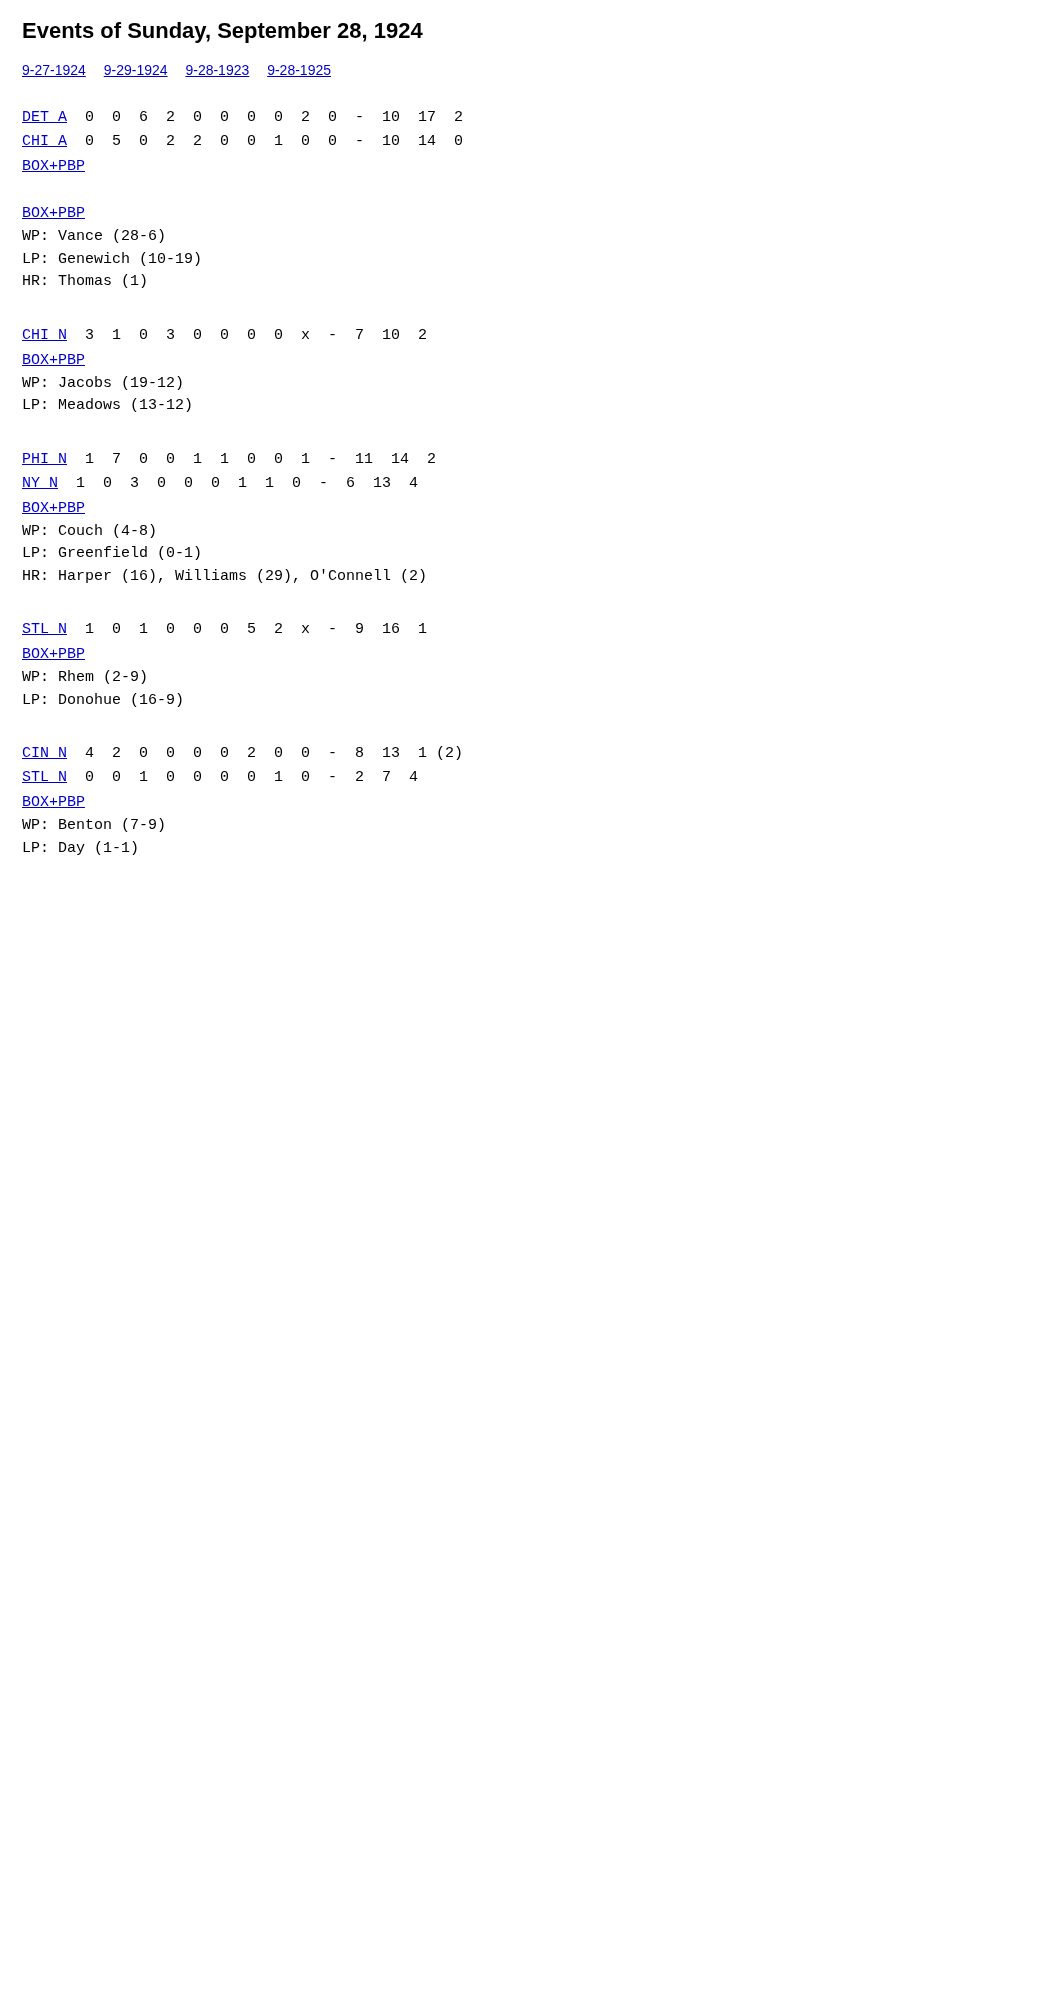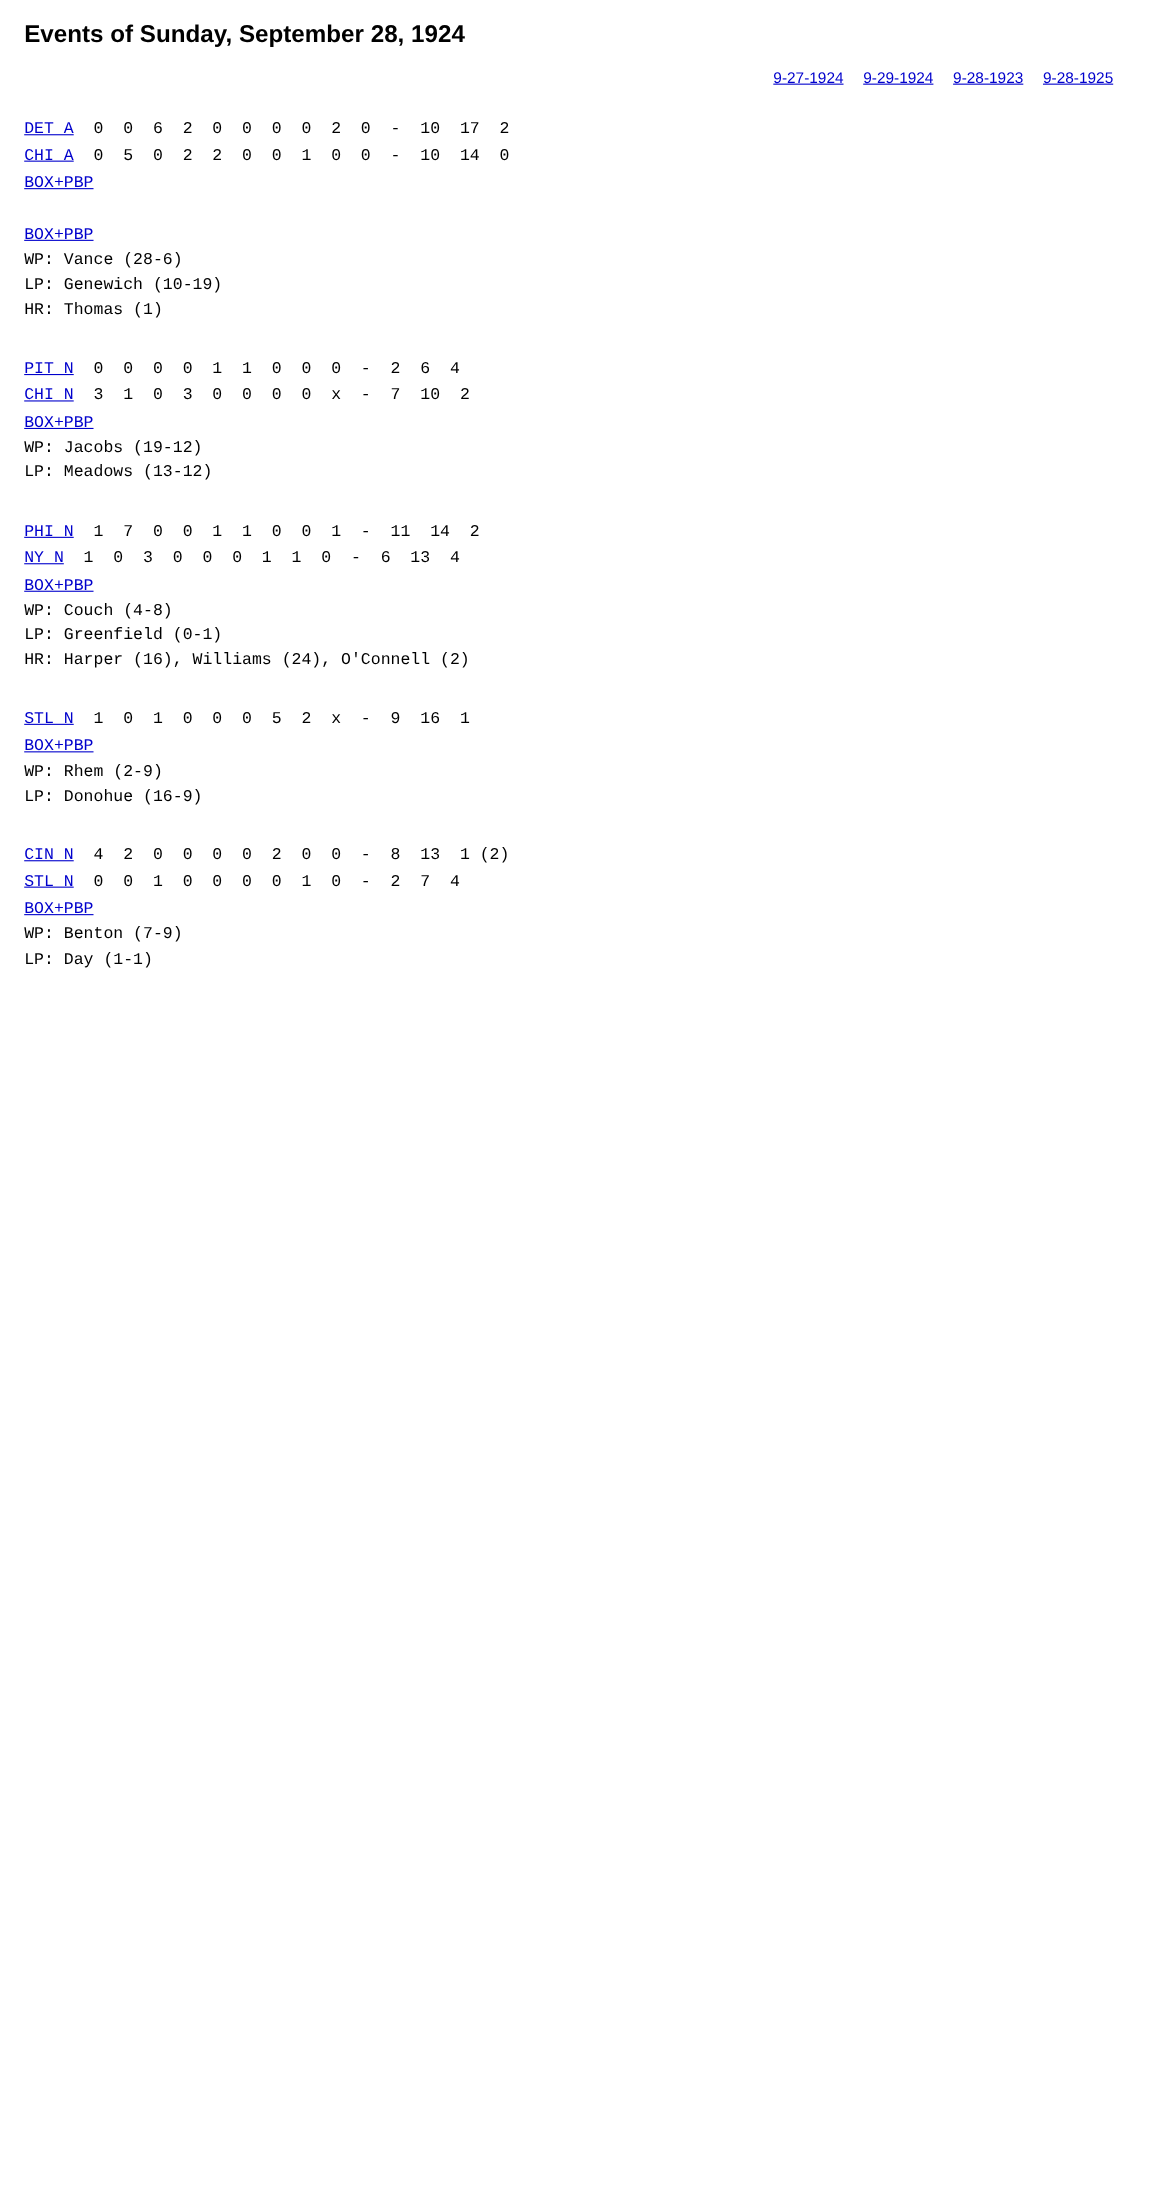--- a/index.html
+++ b/index.html
@@ -19,21 +19,20 @@
     }
     a {
       color: #0000cc;
       text-decoration: underline;
       cursor: pointer;
     }
     .nav-links {
       margin-bottom: 28px;
       font-family: Arial, sans-serif;
       font-size: 14px;
-      text-align: right;
     }
     .nav-links a {
       margin-right: 14px;
     }
     .game-block {
       margin-bottom: 30px;
     }
     .game-notes {
       font-family: Liberation Mono, monospace;
       font-size: 15px;
@@ -56,36 +55,35 @@
     </div>
     <div class="game-block">
       <div style="margin-top: 4px;"><a href="#">BOX+PBP</a></div>
       <div class="game-notes">
         <div>WP: Vance (28-6)</div>
         <div>LP: Genewich (10-19)</div>
         <div>HR: Thomas (1)</div>
       </div>
     </div>
     <div class="game-block">
-      <div style="font-family: &quot;Courier New&quot;, Courier, monospace; font-size: 15px; line-height: 1.6; white-space: pre;"><a href="#">PIT N</a>  0  0  0  0  1  1  0  0  0  -  2  6  4</div>
       <div style="font-family: &quot;Courier New&quot;, Courier, monospace; font-size: 15px; line-height: 1.6; white-space: pre;"><a href="#">CHI N</a>  3  1  0  3  0  0  0  0  x  -  7  10  2</div>
       <div style="margin-top: 4px;"><a href="#">BOX+PBP</a></div>
       <div class="game-notes">
         <div>WP: Jacobs (19-12)</div>
         <div>LP: Meadows (13-12)</div>
       </div>
     </div>
     <div class="game-block">
       <div style="font-family: &quot;Courier New&quot;, Courier, monospace; font-size: 15px; line-height: 1.6; white-space: pre;"><a href="#">PHI N</a>  1  7  0  0  1  1  0  0  1  -  11  14  2</div>
       <div style="font-family: &quot;Courier New&quot;, Courier, monospace; font-size: 15px; line-height: 1.6; white-space: pre;"><a href="#">NY N</a>  1  0  3  0  0  0  1  1  0  -  6  13  4</div>
       <div style="margin-top: 4px;"><a href="#">BOX+PBP</a></div>
       <div class="game-notes">
         <div>WP: Couch (4-8)</div>
         <div>LP: Greenfield (0-1)</div>
-        <div>HR: Harper (16), Williams (24), O'Connell (2)</div>
+        <div>HR: Harper (16), Williams (29), O'Connell (2)</div>
       </div>
     </div>
     <div class="game-block">
       <div style="font-family: &quot;Courier New&quot;, Courier, monospace; font-size: 15px; line-height: 1.6; white-space: pre;"><a href="#">STL N</a>  1  0  1  0  0  0  5  2  x  -  9  16  1</div>
       <div style="margin-top: 4px;"><a href="#">BOX+PBP</a></div>
       <div class="game-notes">
         <div>WP: Rhem (2-9)</div>
         <div>LP: Donohue (16-9)</div>
       </div>
     </div>

